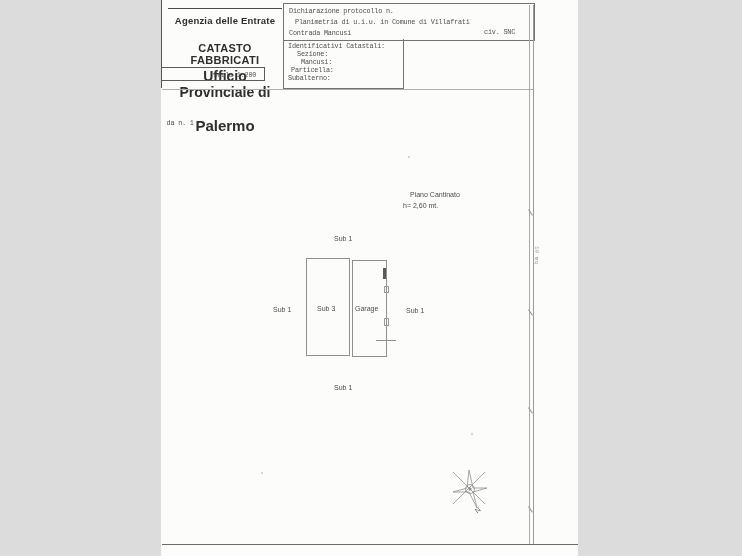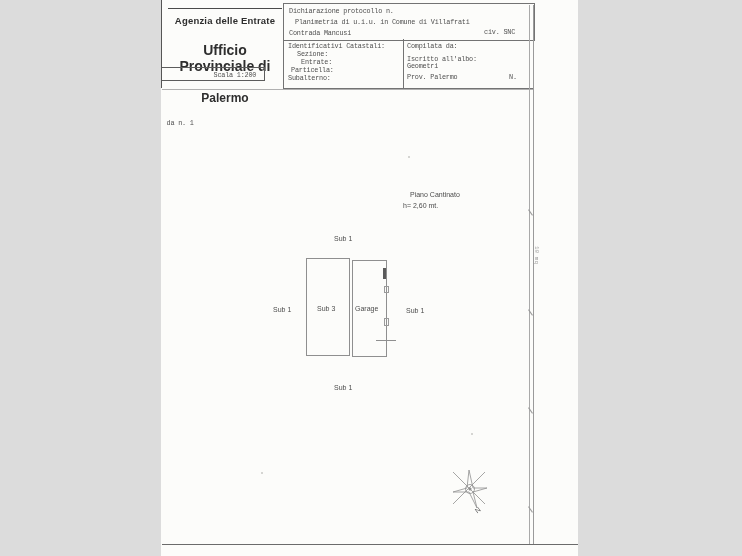--- a/index.html
+++ b/index.html
@@ -13,21 +13,21 @@
   
   .pl{font-family:"Liberation Sans",sans-serif;font-size:7px;color:#4c4c4c;
     white-space:nowrap;}
   .box{border:1px solid #737373;}
   
   .agency{left:7px;top:8px;width:114px;border-top:1.4px solid #4a4a4a;
     text-align:center;color:#2e2e2e;padding-top:6px;}
   .ag1{font-size:9.5px;font-weight:bold;letter-spacing:0.2px;margin-bottom:16px;}
   .ag2{font-size:11px;font-weight:bold;letter-spacing:0.3px;margin-bottom:2px;}
   .ag3{font-size:14px;font-weight:bold;margin-bottom:17px;}
-  .ag4{font-size:12px;font-weight:bold;}
+  .ag4{font-size:15px;font-weight:bold;}
   .edgeL{left:0;top:0;width:0;height:88px;border-left:1.6px solid #555;}
   .schedaBox{left:0.5px;top:67px;width:102px;height:12px;
     border:1px solid #5c5c5c;border-left:none;}
   .hdrBottom{left:1px;top:89px;width:372px;height:0;border-top:1px solid #b0b0b0;}
   
   .declBox{left:122px;top:3px;width:250px;height:36px;}
   .idBox{left:122px;top:39px;width:119px;height:49px;border-top:none;}
   .cmpBox{left:241px;top:39px;width:131px;height:49px;border-top:none;border-left:none;}
   
   .wall{border:1.3px solid #8f8f8f;background:transparent;}
@@ -41,20 +41,21 @@
 </style>
 </head>
 <body>
 
 <div class="page">
 
   <div class="abs edgeL"></div>
 
   <div class="abs agency">
     <div class="ag1">Agenzia delle Entrate</div>
+    <div class="ag2">CATASTO FABBRICATI</div>
     <div class="ag3">Ufficio Provinciale di</div>
     <div class="ag4">Palermo</div>
   </div>
 
   <div class="abs schedaBox">
     <span class="tw abs" style="left:5px;top:2.5px;margin-top:48px;">da n. 1</span>
     <span class="tw abs" style="left:52px;top:2.5px;">Scala 1:200</span>
   </div>
 
   <div class="abs hdrBottom"></div>
@@ -62,32 +63,25 @@
   <div class="abs box declBox">
     <span class="tw abs" style="left:5px;top:3px;">Dichiarazione protocollo n.</span>
     <span class="tw abs" style="left:5px;top:14px;padding-left:6px;">Planimetria di u.i.u. in Comune di Villafrati</span>
     <span class="tw abs" style="left:200px;top:24px;">civ. SNC</span>
     <span class="tw abs" style="left:5px;top:25px;">Contrada Mancusi</span>
   </div>
 
   <div class="abs box idBox">
     <span class="tw abs" style="left:4px;top:3px;">Identificativi Catastali:</span>
     <span class="tw abs" style="left:13px;top:11px;">Sezione:</span>
-    <span class="tw abs" style="left:17px;top:19px;">Entrate:</span>
+    <span class="tw abs" style="left:17px;top:19px;">Mancusi:</span>
     <span class="tw abs" style="left:7px;top:27px;">Particella:</span>
     <span class="tw abs" style="left:4px;top:35px;">Subalterno:</span>
   </div>
 
-  <div class="abs box cmpBox">
-    <span class="tw abs" style="left:5px;top:3px;">Compilata da:</span>
-    <span class="tw abs" style="left:5px;top:16px;">Iscritto all'albo:</span>
-    <span class="tw abs" style="left:5px;top:23px;">Geometri</span>
-    <span class="tw abs" style="left:5px;top:34px;">Prov. Palermo</span>
-    <span class="tw abs" style="left:107px;top:34px;">N.</span>
-  </div>
 
   <div class="abs foldline"></div>
   <div class="abs tick" style="left:366px;top:212px;"></div>
   <div class="abs tick" style="left:366px;top:312px;"></div>
   <div class="abs tick" style="left:366px;top:410px;"></div>
   <div class="abs tick" style="left:366px;top:509px;"></div>
   <span class="abs vnote" style="left:379px;top:246px;">10 mq</span>
 
   <span class="pl abs" style="left:249px;top:191px;">Piano Cantinato</span>
   <span class="pl abs" style="left:242px;top:202px;">h=  2,60 mt.</span>

